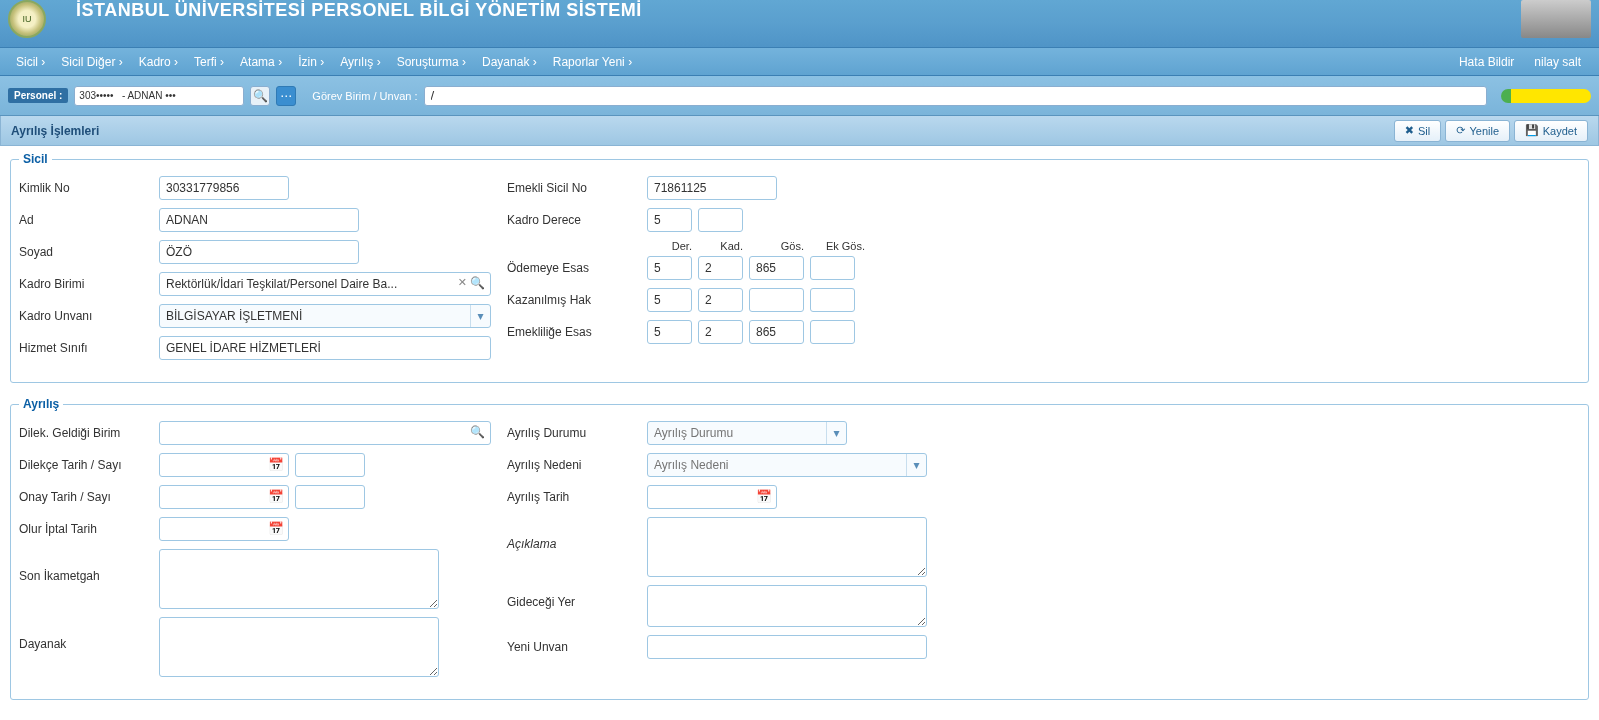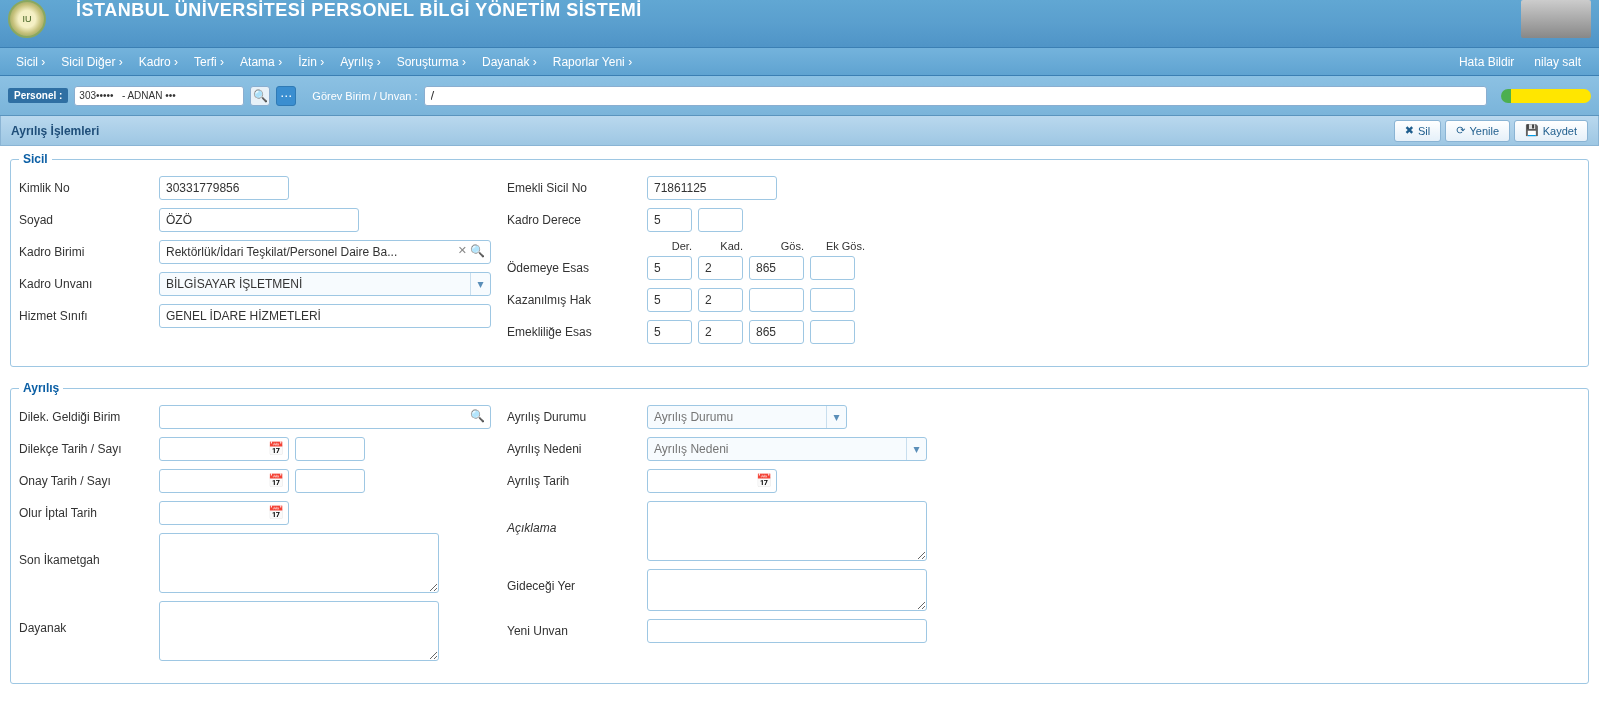--- a/index.html
+++ b/index.html
@@ -187,20 +187,24 @@
 
   <fieldset>
     <legend>Sicil</legend>
     <div class="cols">
       <div class="col">
         <div class="row">
           <label class="fl">Kimlik No</label>
           <input class="tin w130" value="30331779856" style="">
         </div>
         <div class="row">
+          <label class="fl">Ad</label>
+          <input class="tin w200" value="ADNAN" style="">
+        </div>
+        <div class="row">
           <label class="fl">Soyad</label>
           <input class="tin w200" value="ÖZÖ" style="">
         </div>
         <div class="row">
           <label class="fl">Kadro Birimi</label>
           <span class="lookup">
             <input class="tin w290" value="Rektörlük/İdari Teşkilat/Personel Daire Ba..." style="">
             <span class="xbtn">✕</span>
             <span class="mag">🔍</span>
           </span>

